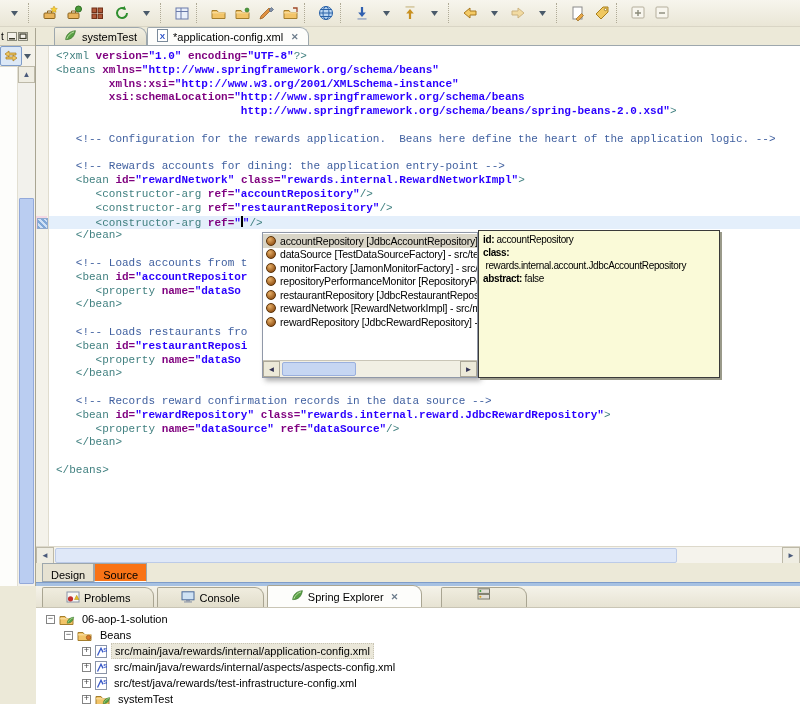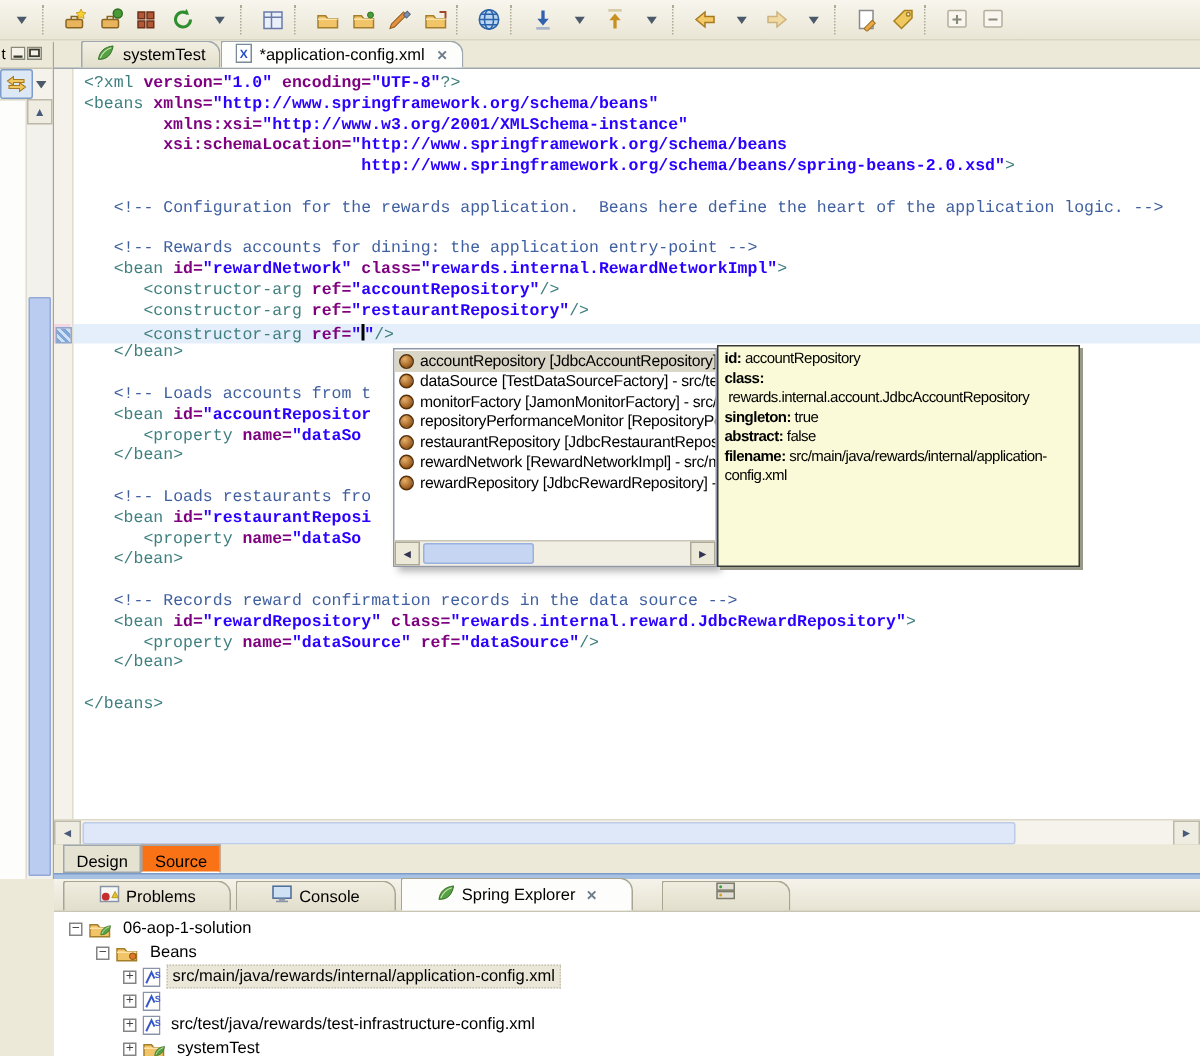--- a/index.html
+++ b/index.html
@@ -329,23 +329,21 @@
         <span class="cp-arrow">◄</span>
         <span class="cp-thumb"></span>
         <span class="cp-arrow right">►</span>
       </div>
     </div>
 
     <div class="btip">
         <div><b>id:</b> accountRepository</div>
         <div><b>class:</b></div>
         <div>&nbsp;rewards.internal.account.JdbcAccountRepository</div>
-        <div><b>singleton:</b> true</div>
         <div><b>abstract:</b> false</div>
-        <div><b>filename:</b> src/main/java/rewards/internal/application-config.xml</div>
       </div>
   </div>
 
   <div class="ehscroll">
     <span class="eh-arrow">◄</span>
     <span class="eh-thumb"></span>
     <span class="eh-arrow eh-right">►</span>
   </div>
 
   <div class="dstabs">
@@ -432,20 +430,21 @@
       </div>
       <div class="trow" style="padding-left: 46px;">
         <span class="texp">+</span>
         <span class="ticon">
           <svg width="12" height="13">
             <rect x="0.5" y="0.5" width="11" height="12" fill="#fff" stroke="#8A94A8"></rect>
             <path d="M2.5 10.5 L6 3.2 l2 4.2" stroke="#3858C8" stroke-width="1.3" fill="none"></path>
             <text x="8.2" y="7" font-size="6" font-weight="bold" fill="#3858C8" font-family="Liberation Sans">S</text>
           </svg>
         </span>
+        <span class="tlabel">src/main/java/rewards/internal/aspects/aspects-config.xml</span>
       </div>
       <div class="trow" style="padding-left: 46px;">
         <span class="texp">+</span>
         <span class="ticon">
           <svg width="12" height="13">
             <rect x="0.5" y="0.5" width="11" height="12" fill="#fff" stroke="#8A94A8"></rect>
             <path d="M2.5 10.5 L6 3.2 l2 4.2" stroke="#3858C8" stroke-width="1.3" fill="none"></path>
             <text x="8.2" y="7" font-size="6" font-weight="bold" fill="#3858C8" font-family="Liberation Sans">S</text>
           </svg>
         </span>

